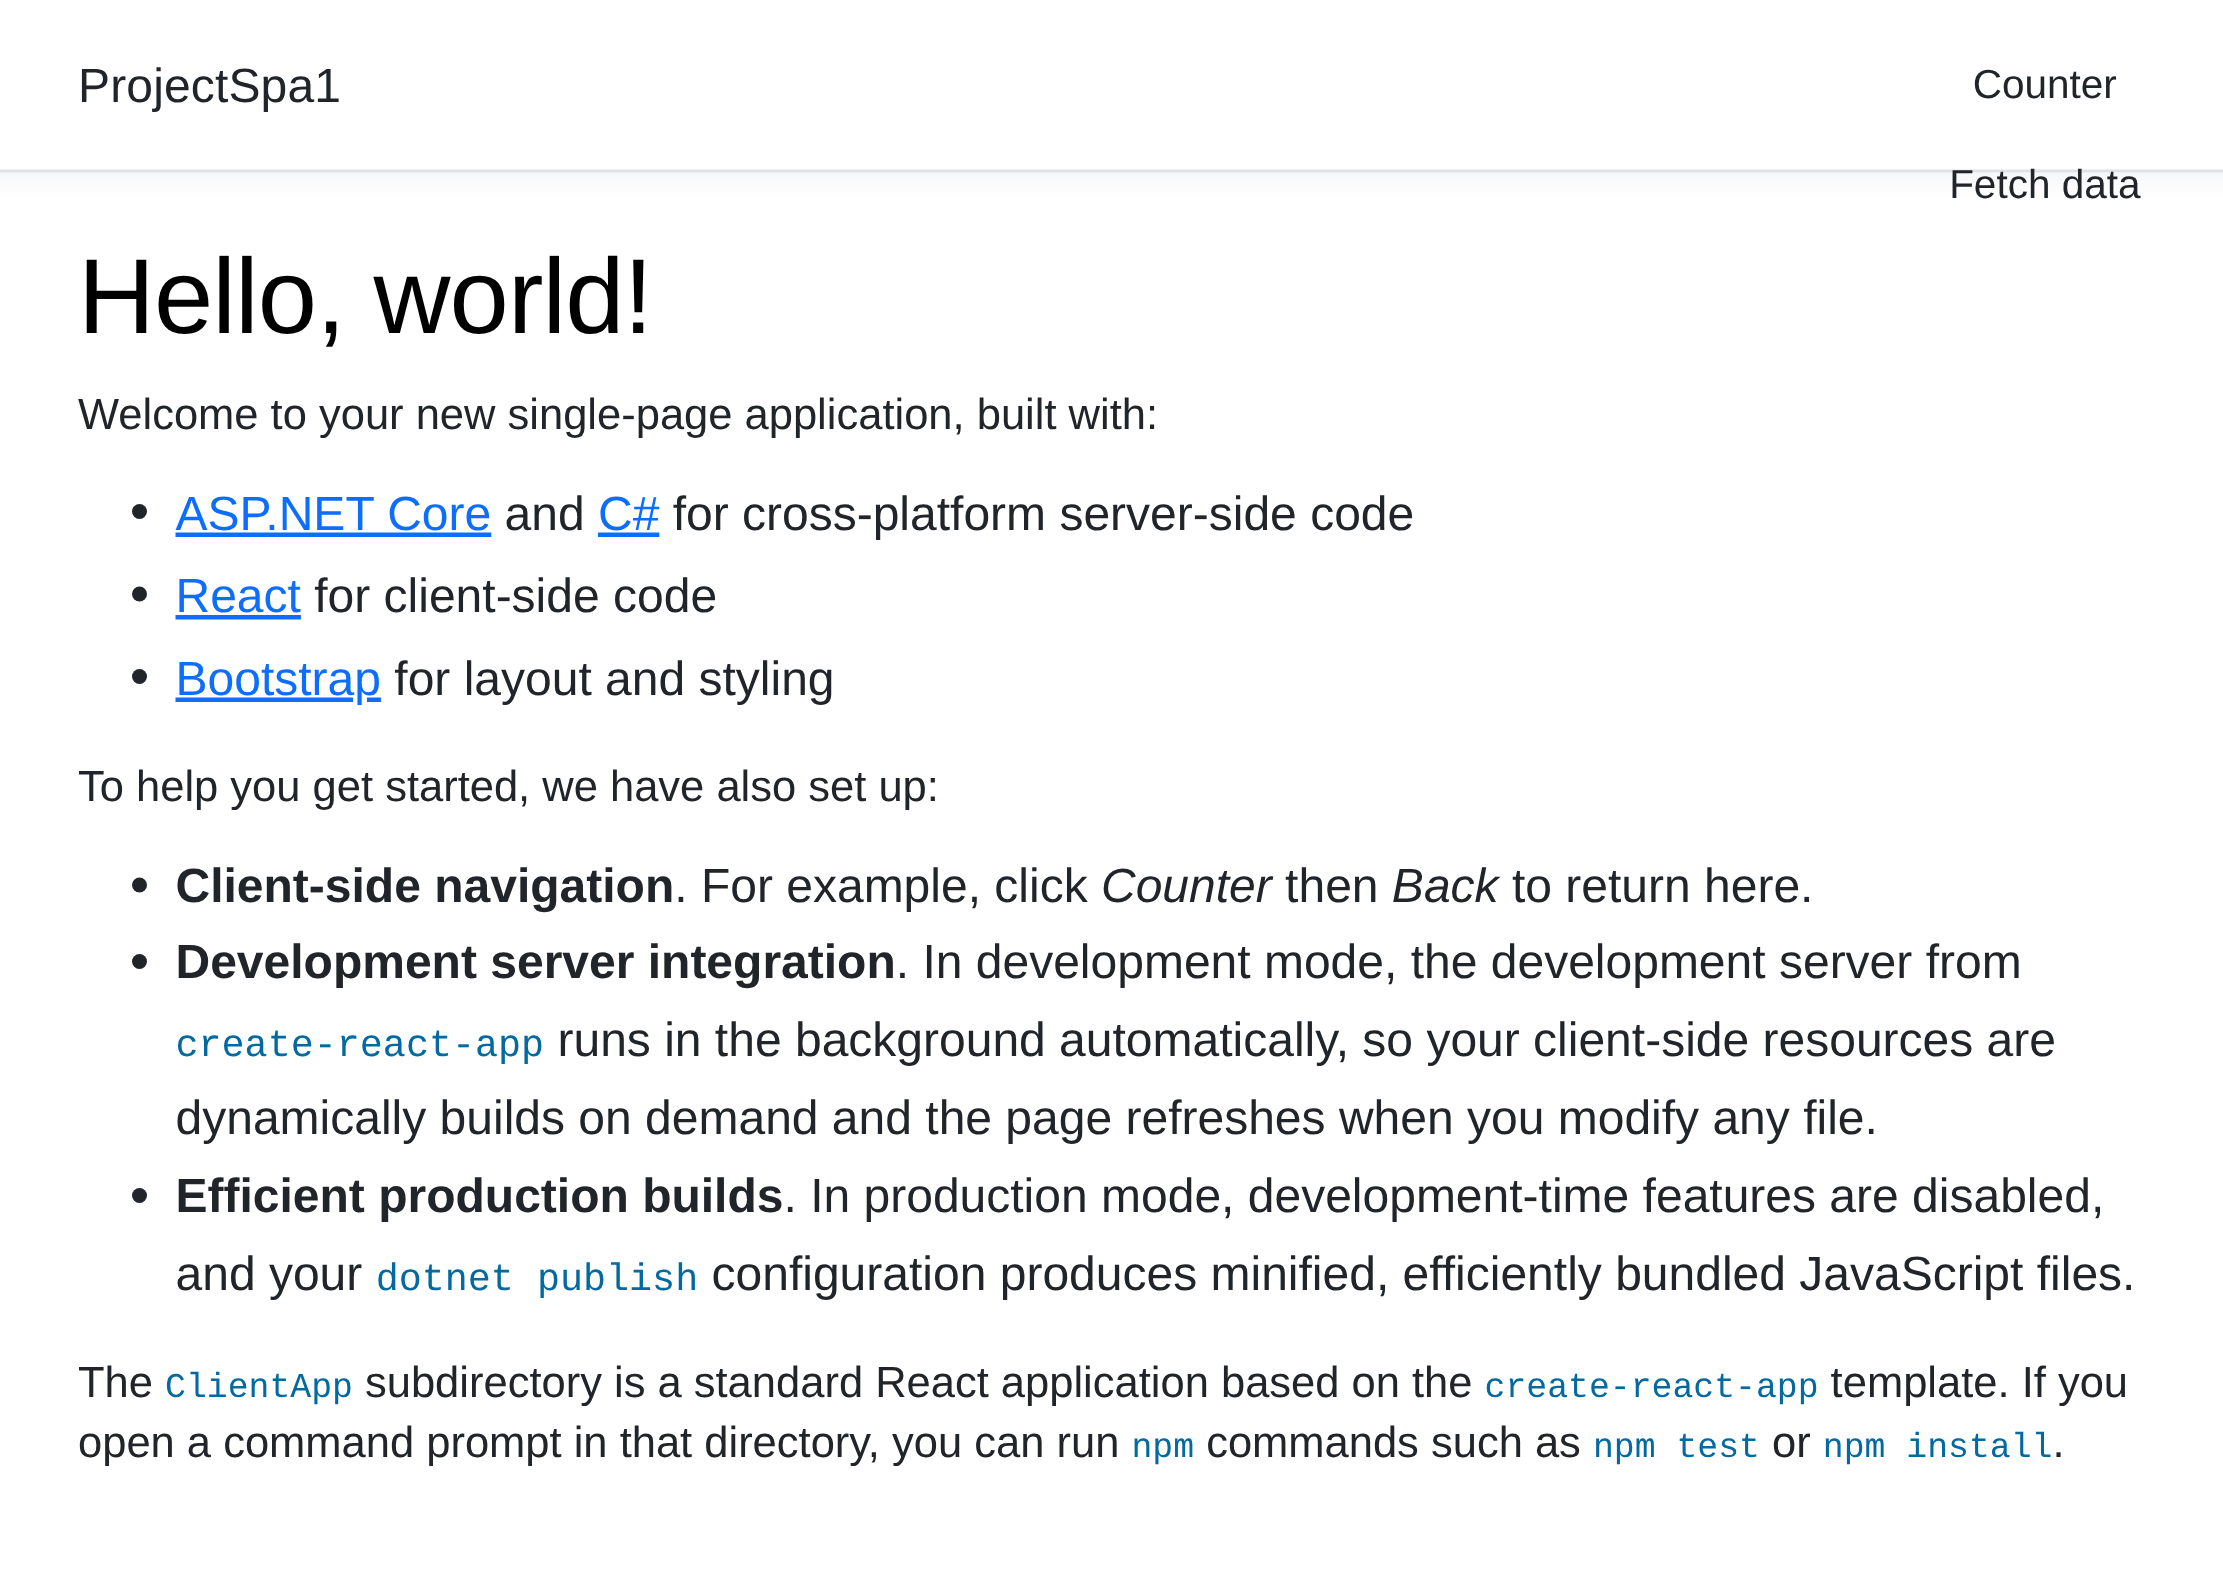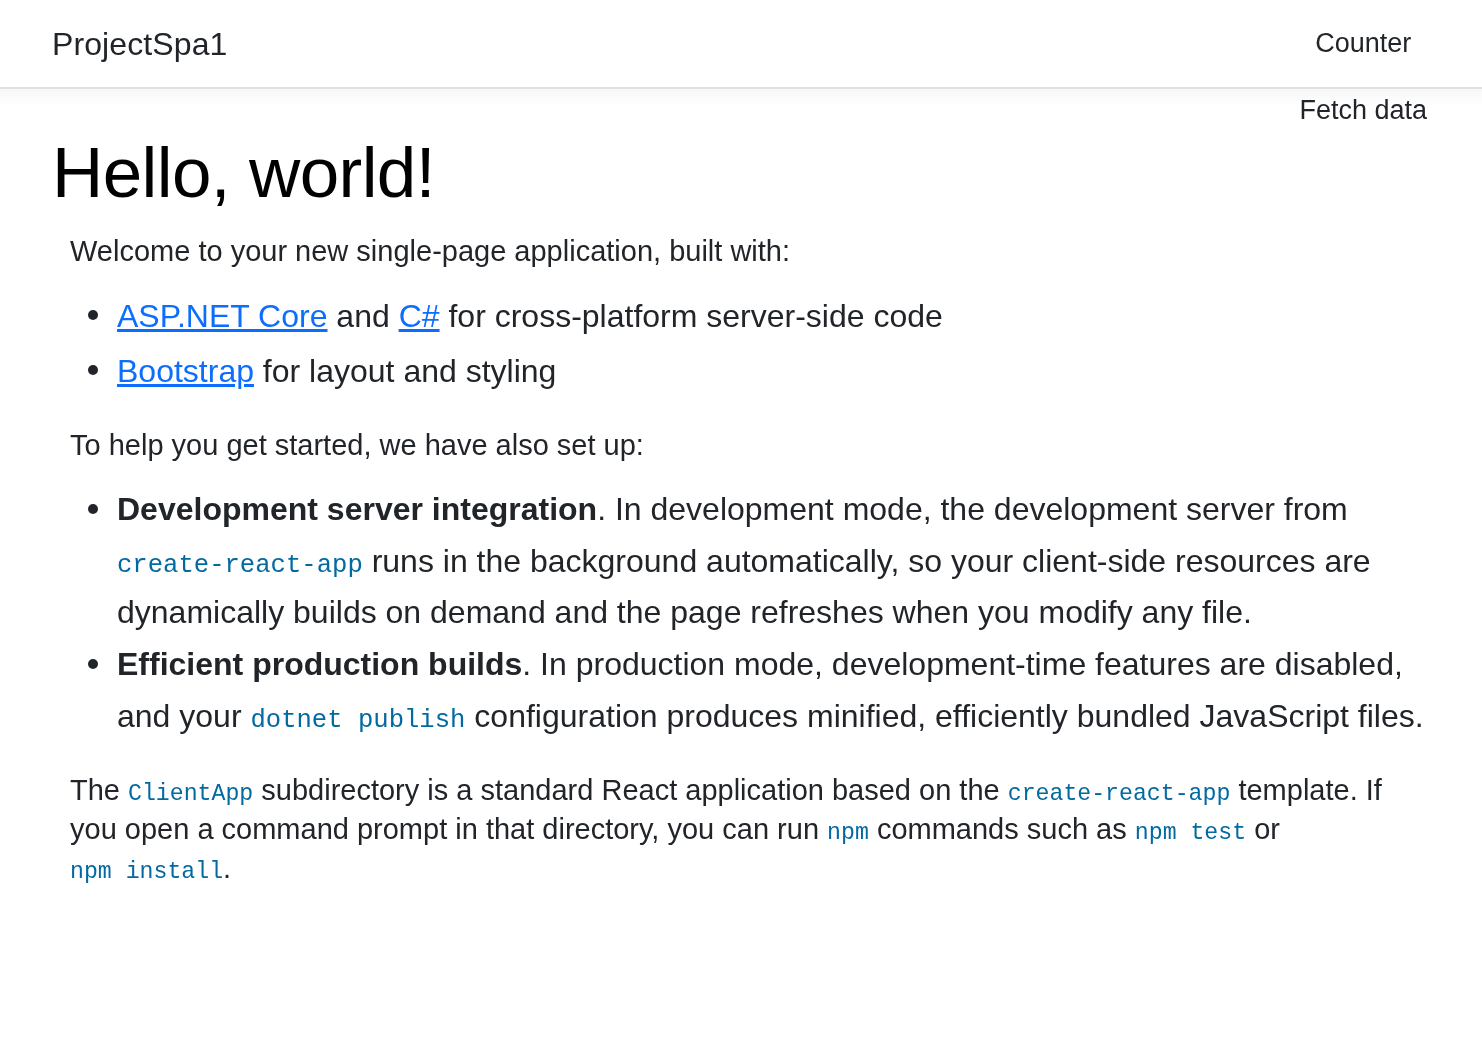--- a/index.html
+++ b/index.html
@@ -13,21 +13,21 @@
     background: #ffffff;
     font-family: "Liberation Sans", "DejaVu Sans", sans-serif;
     color: #212529;
     -webkit-font-smoothing: antialiased;
     overflow: hidden;
   }
 
   
   .navbar {
     position: relative;
-    height: 89px;
+    height: 115px;
     box-sizing: border-box;
     background: #ffffff;
     border-bottom: 2px solid #dee2e6;
     display: flex;
     align-items: center;
     padding: 0 50px 0 52px;
   }
   .navbar-brand {
     font-size: 32px;
     font-weight: 300;
@@ -70,21 +70,21 @@
     line-height: 1.04;
     color: #000000;
     margin: 29px 0 0 0;
     letter-spacing: -0.6px;
   }
   p.lead-para, p.body-para {
     font-size: 29px;
     font-weight: 300;
     line-height: 1.35;
     color: #212529;
-    margin: 22px 0 0 18px;
+    margin: 22px 0 0 0;
   }
   p.body-para { margin-top: 28px; }
 
   ul.feature-list {
     list-style: none;
     margin: 19px 0 0 0;
     padding: 0;
   }
   ul.feature-list > li {
     position: relative;
@@ -142,25 +142,27 @@
 <div class="navbar-shadow"></div>
 
 <main class="container">
 
   <h1 class="page-title">Hello, world!</h1>
 
   <p class="lead-para">Welcome to your new single-page application, built with:</p>
 
   <ul class="feature-list">
     <li><a class="inline-link" href="#">ASP.NET Core</a><span> and </span><a class="inline-link" href="#">C#</a><span> for cross-platform server-side code</span></li>
+    <li><a class="inline-link" href="#">React</a><span> for client-side code</span></li>
     <li><a class="inline-link" href="#">Bootstrap</a><span> for layout and styling</span></li>
   </ul>
 
   <p class="body-para">To help you get started, we have also set up:</p>
 
   <ul class="feature-list setup-list tight">
+    <li><strong>Client-side navigation</strong><span>. For example, click </span><em>Counter</em><span> then </span><em>Back</em><span> to return here.</span></li>
     <li><strong>Development server integration</strong><span>. In development mode, the development server from </span><code>create-react-app</code><span> runs in the background automatically, so your client-side resources are dynamically builds on demand and the page refreshes when you modify any file.</span></li>
     <li><strong>Efficient production builds</strong><span>. In production mode, development-time features are disabled, and your </span><code>dotnet publish</code><span> configuration produces minified, efficiently bundled JavaScript files.</span></li>
   </ul>
 
   <p class="body-para final-para"><span>The </span><code>ClientApp</code><span> subdirectory is a standard React application based on the </span><code>create-react-app</code><span> template. If you open a command prompt in that directory, you can run </span><code>npm</code><span> commands such as </span><code>npm test</code><span> or </span><code>npm install</code><span>.</span></p>
 
 </main>
 
 </body></html>

